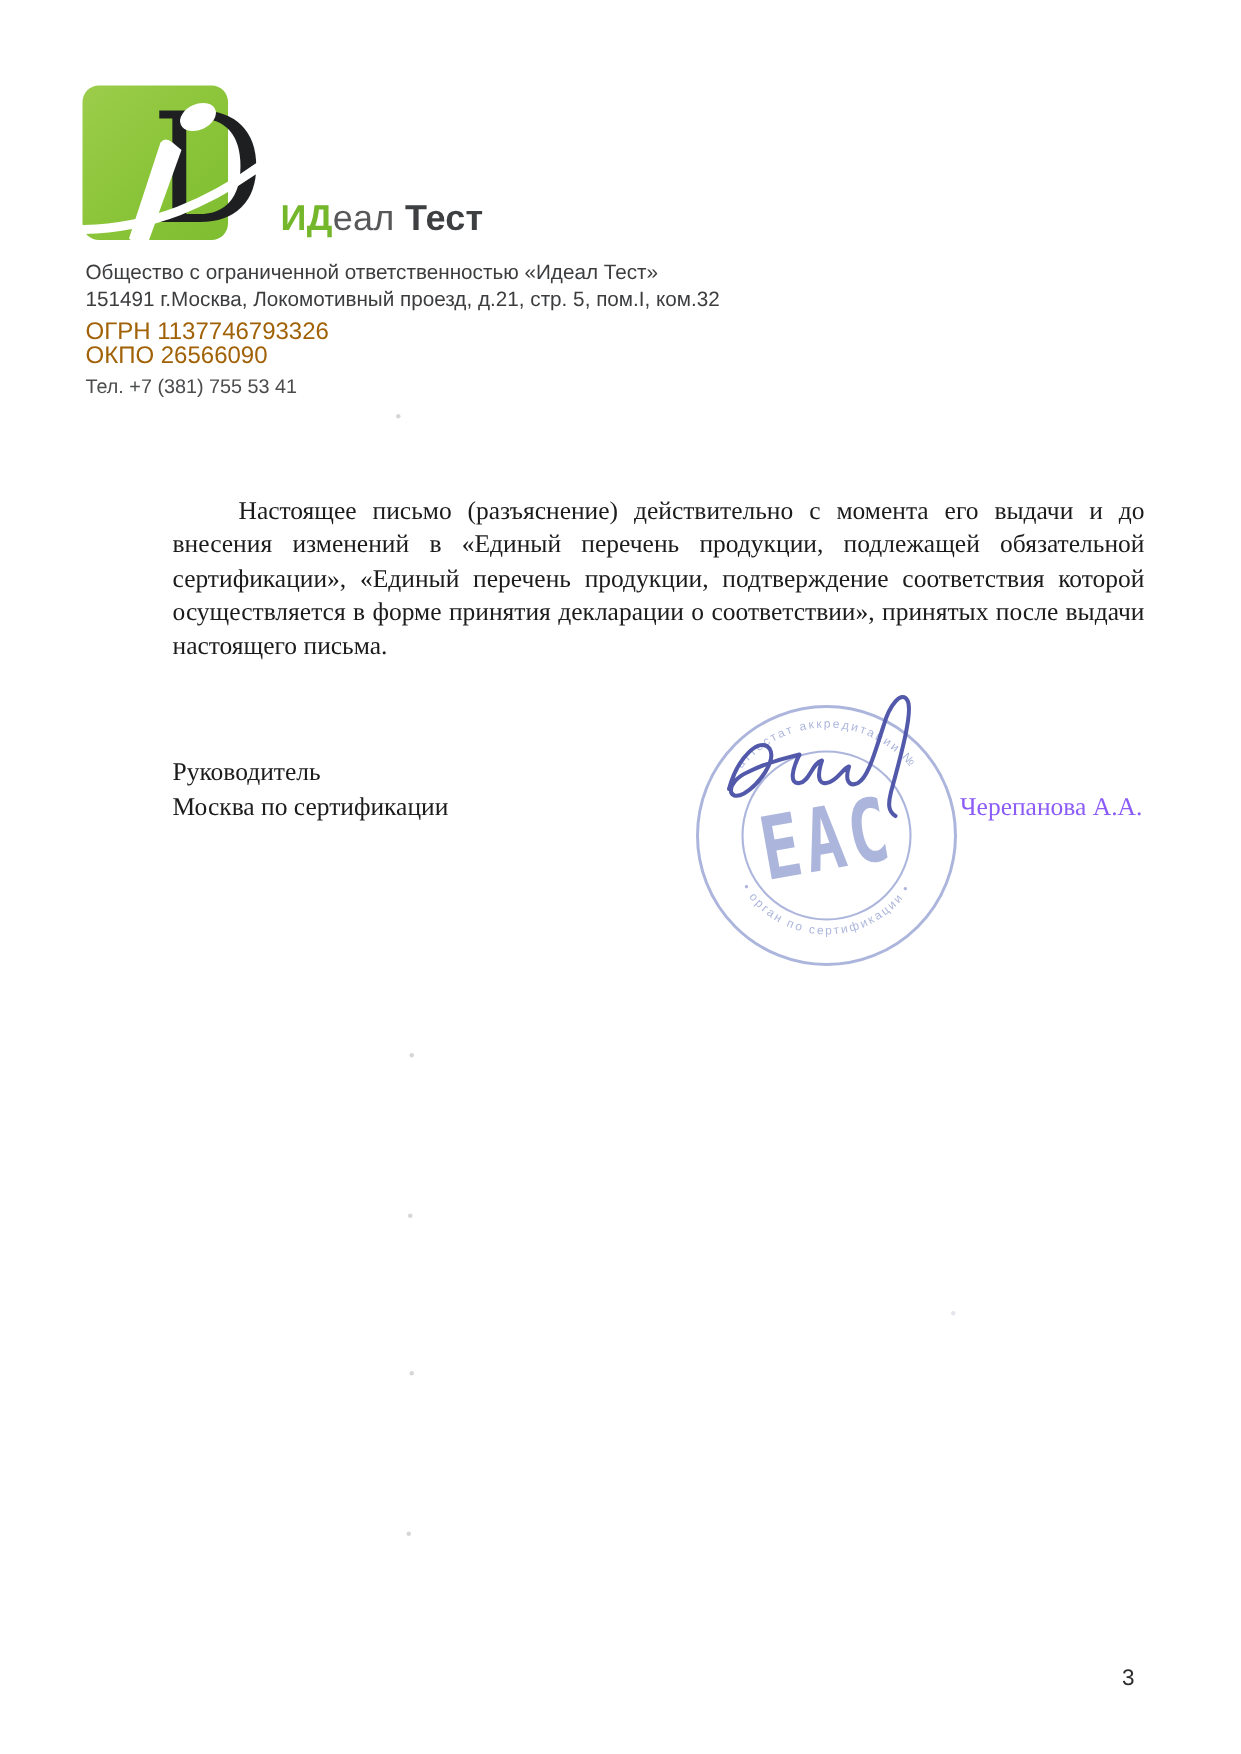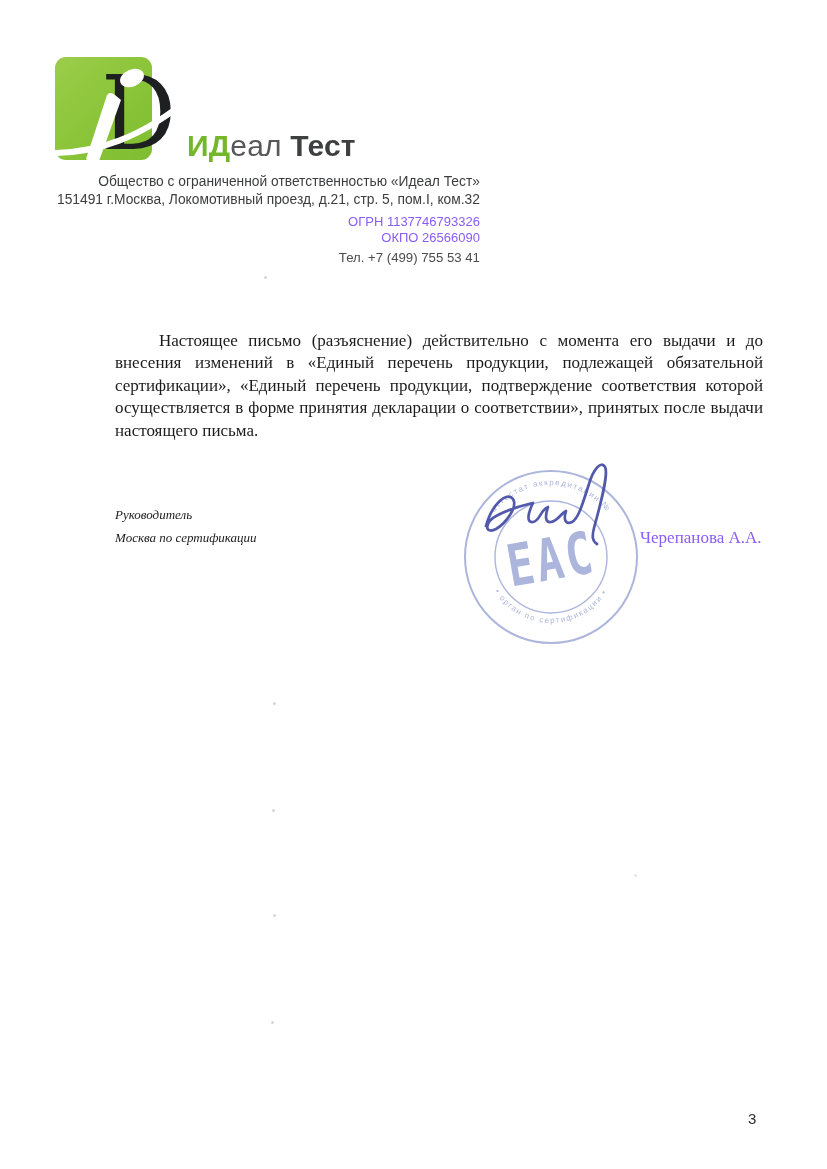--- a/index.html
+++ b/index.html
@@ -15,43 +15,43 @@
   }
   .logo-d{
     position:absolute;left:101px;top:63px;
     font-family:"DejaVu Serif","Liberation Serif",serif;
     font-size:102px;line-height:1;color:#1d1f21;
     transform:scaleX(.92);transform-origin:left top;
   }
   .logo-overlay{position:absolute;left:40px;top:40px;pointer-events:none;}
   .brand{
     position:absolute;left:187px;top:131px;
-    font-size:30px;line-height:30px;letter-spacing:.2px;
+    font-size:24px;line-height:30px;letter-spacing:.2px;
     font-family:"Liberation Sans",sans-serif;
   }
   .brand .b-green{color:#74b72a;font-weight:bold;}
   .brand .b-reg{color:#58585a;}
   .brand .b-bold{color:#3e3f41;font-weight:bold;}
   
-  .company{position:absolute;left:57px;top:173px;text-align:right;}
+  .company{position:absolute;left:57px;top:173px;}
   .co-main{font-size:13.8px;line-height:17.5px;color:#3c3d3f;}
-  .co-reg{font-size:13px;line-height:15.6px;color:#8b5cf6;white-space:pre-wrap;}
+  .co-reg{font-size:16px;line-height:15.6px;color:#a16207;white-space:pre-wrap;}
   .co-gap{margin-top:6px;}
   .co-phone{margin-top:5px;font-size:13.2px;line-height:15.6px;color:#4b4c4e;}
   
   .body-text{
     position:absolute;left:115px;top:306px;width:648px;
     font-family:"Liberation Serif",serif;font-size:17px;line-height:22.4px;
     color:#1b1b1b;text-align:justify;
   }
   .body-text .para2{margin-top:24px;text-indent:44px;}
   
   .sig-role{
     position:absolute;left:115px;top:503px;
-    font-family:"Liberation Serif",serif;font-size:13px;line-height:23px;color:#1b1b1b;font-style:italic;
+    font-family:"Liberation Serif",serif;font-size:17px;line-height:23px;color:#1b1b1b;
   }
   .sig-name{
     position:absolute;left:640px;top:528px;
     font-family:"Liberation Serif",serif;font-size:17px;color:#8b5cf6;
   }
   .stamp-svg{position:absolute;left:456px;top:462px;}
   .autograph-svg{position:absolute;left:470px;top:452px;}
   
   .page-num{
     position:absolute;left:748px;top:1110px;
@@ -82,21 +82,21 @@
   <div class="brand">
     <span class="b-green">ИД</span><span class="b-reg">еал </span><span class="b-bold">Тест</span>
   </div>
 </div>
 
 <div class="company">
   <div class="co-main">Общество с ограниченной ответственностью «Идеал Тест»</div>
   <div class="co-main">151491 г.Москва, Локомотивный проезд, д.21, стр. 5, пом.I, ком.32</div>
   <div class="co-reg co-gap">ОГРН 1137746793326</div>
   <div class="co-reg">ОКПО 26566090</div>
-  <div class="co-phone">Тел. +7 (499) 755 53 41</div>
+  <div class="co-phone">Тел. +7 (381) 755 53 41</div>
 </div>
 
 <div class="body-text">
   <div class="para2">Настоящее письмо (разъяснение) действительно с момента его выдачи и до внесения изменений в «Единый перечень продукции, подлежащей обязательной сертификации», «Единый перечень продукции, подтверждение соответствия которой осуществляется в форме принятия декларации о соответствии», принятых после выдачи настоящего письма.</div>
 </div>
 
 <div class="sig-role">
   <div>Руководитель</div>
   <div>Москва по сертификации</div>
 </div>

